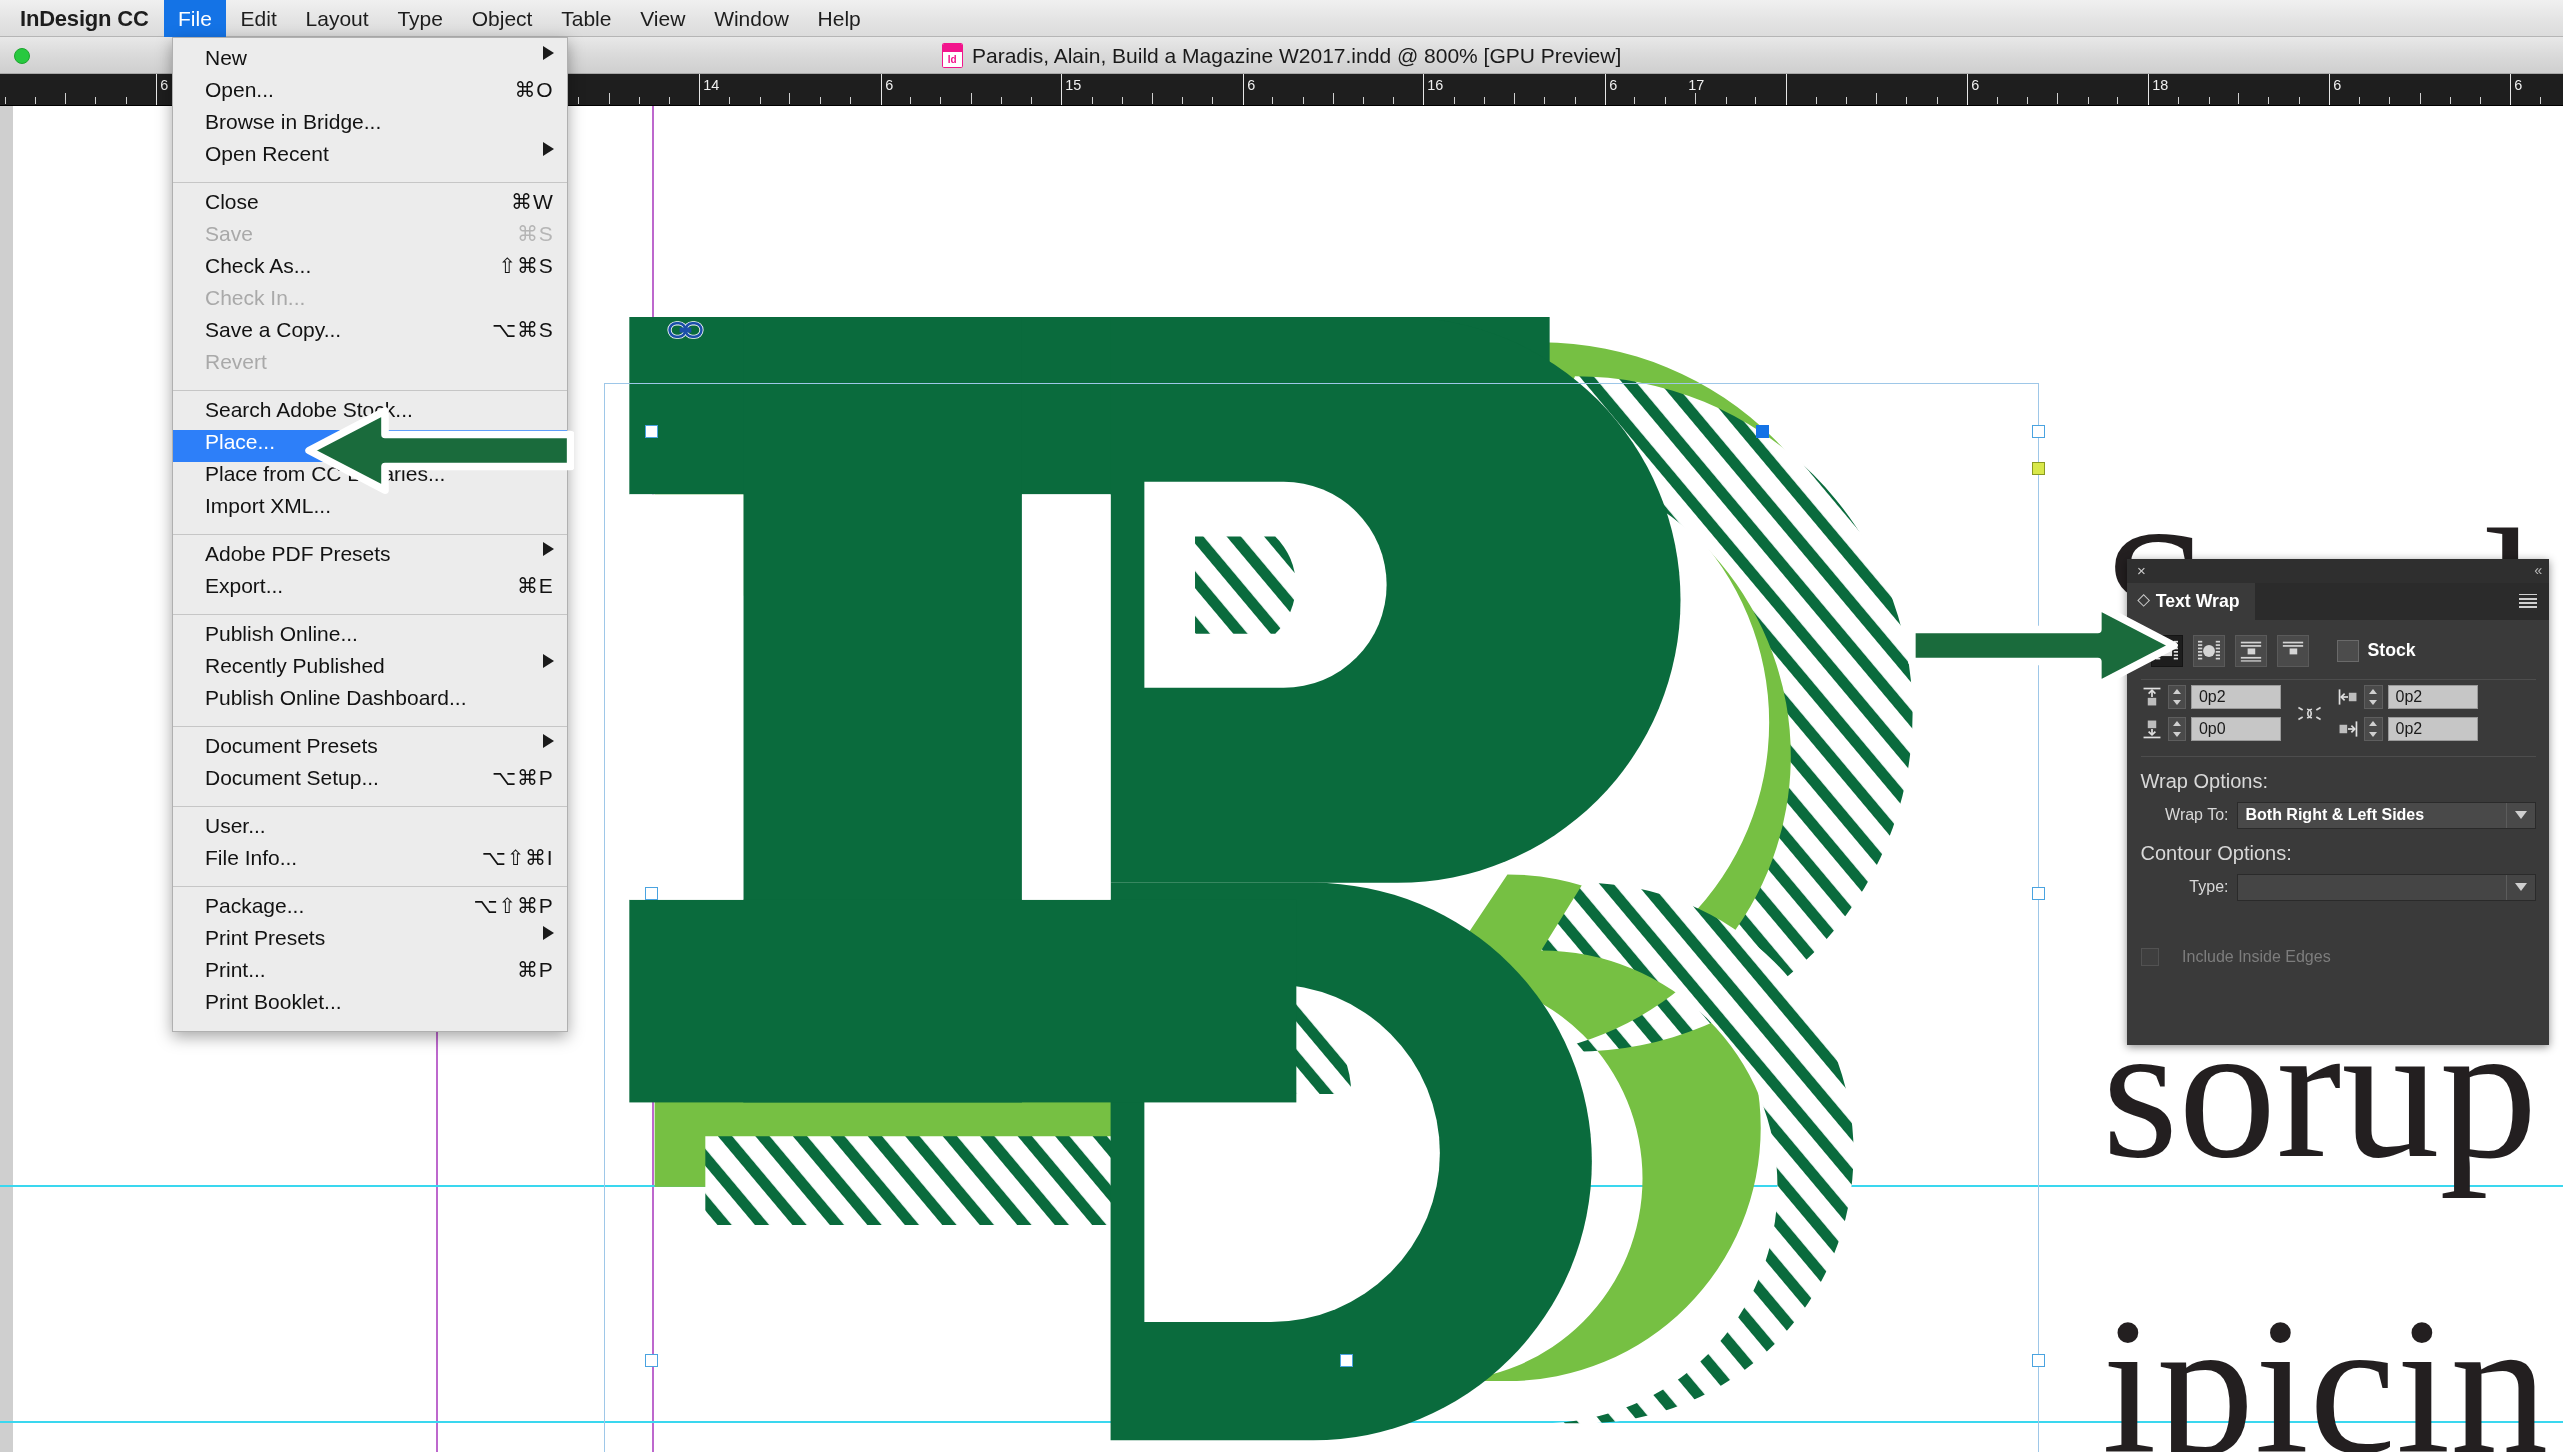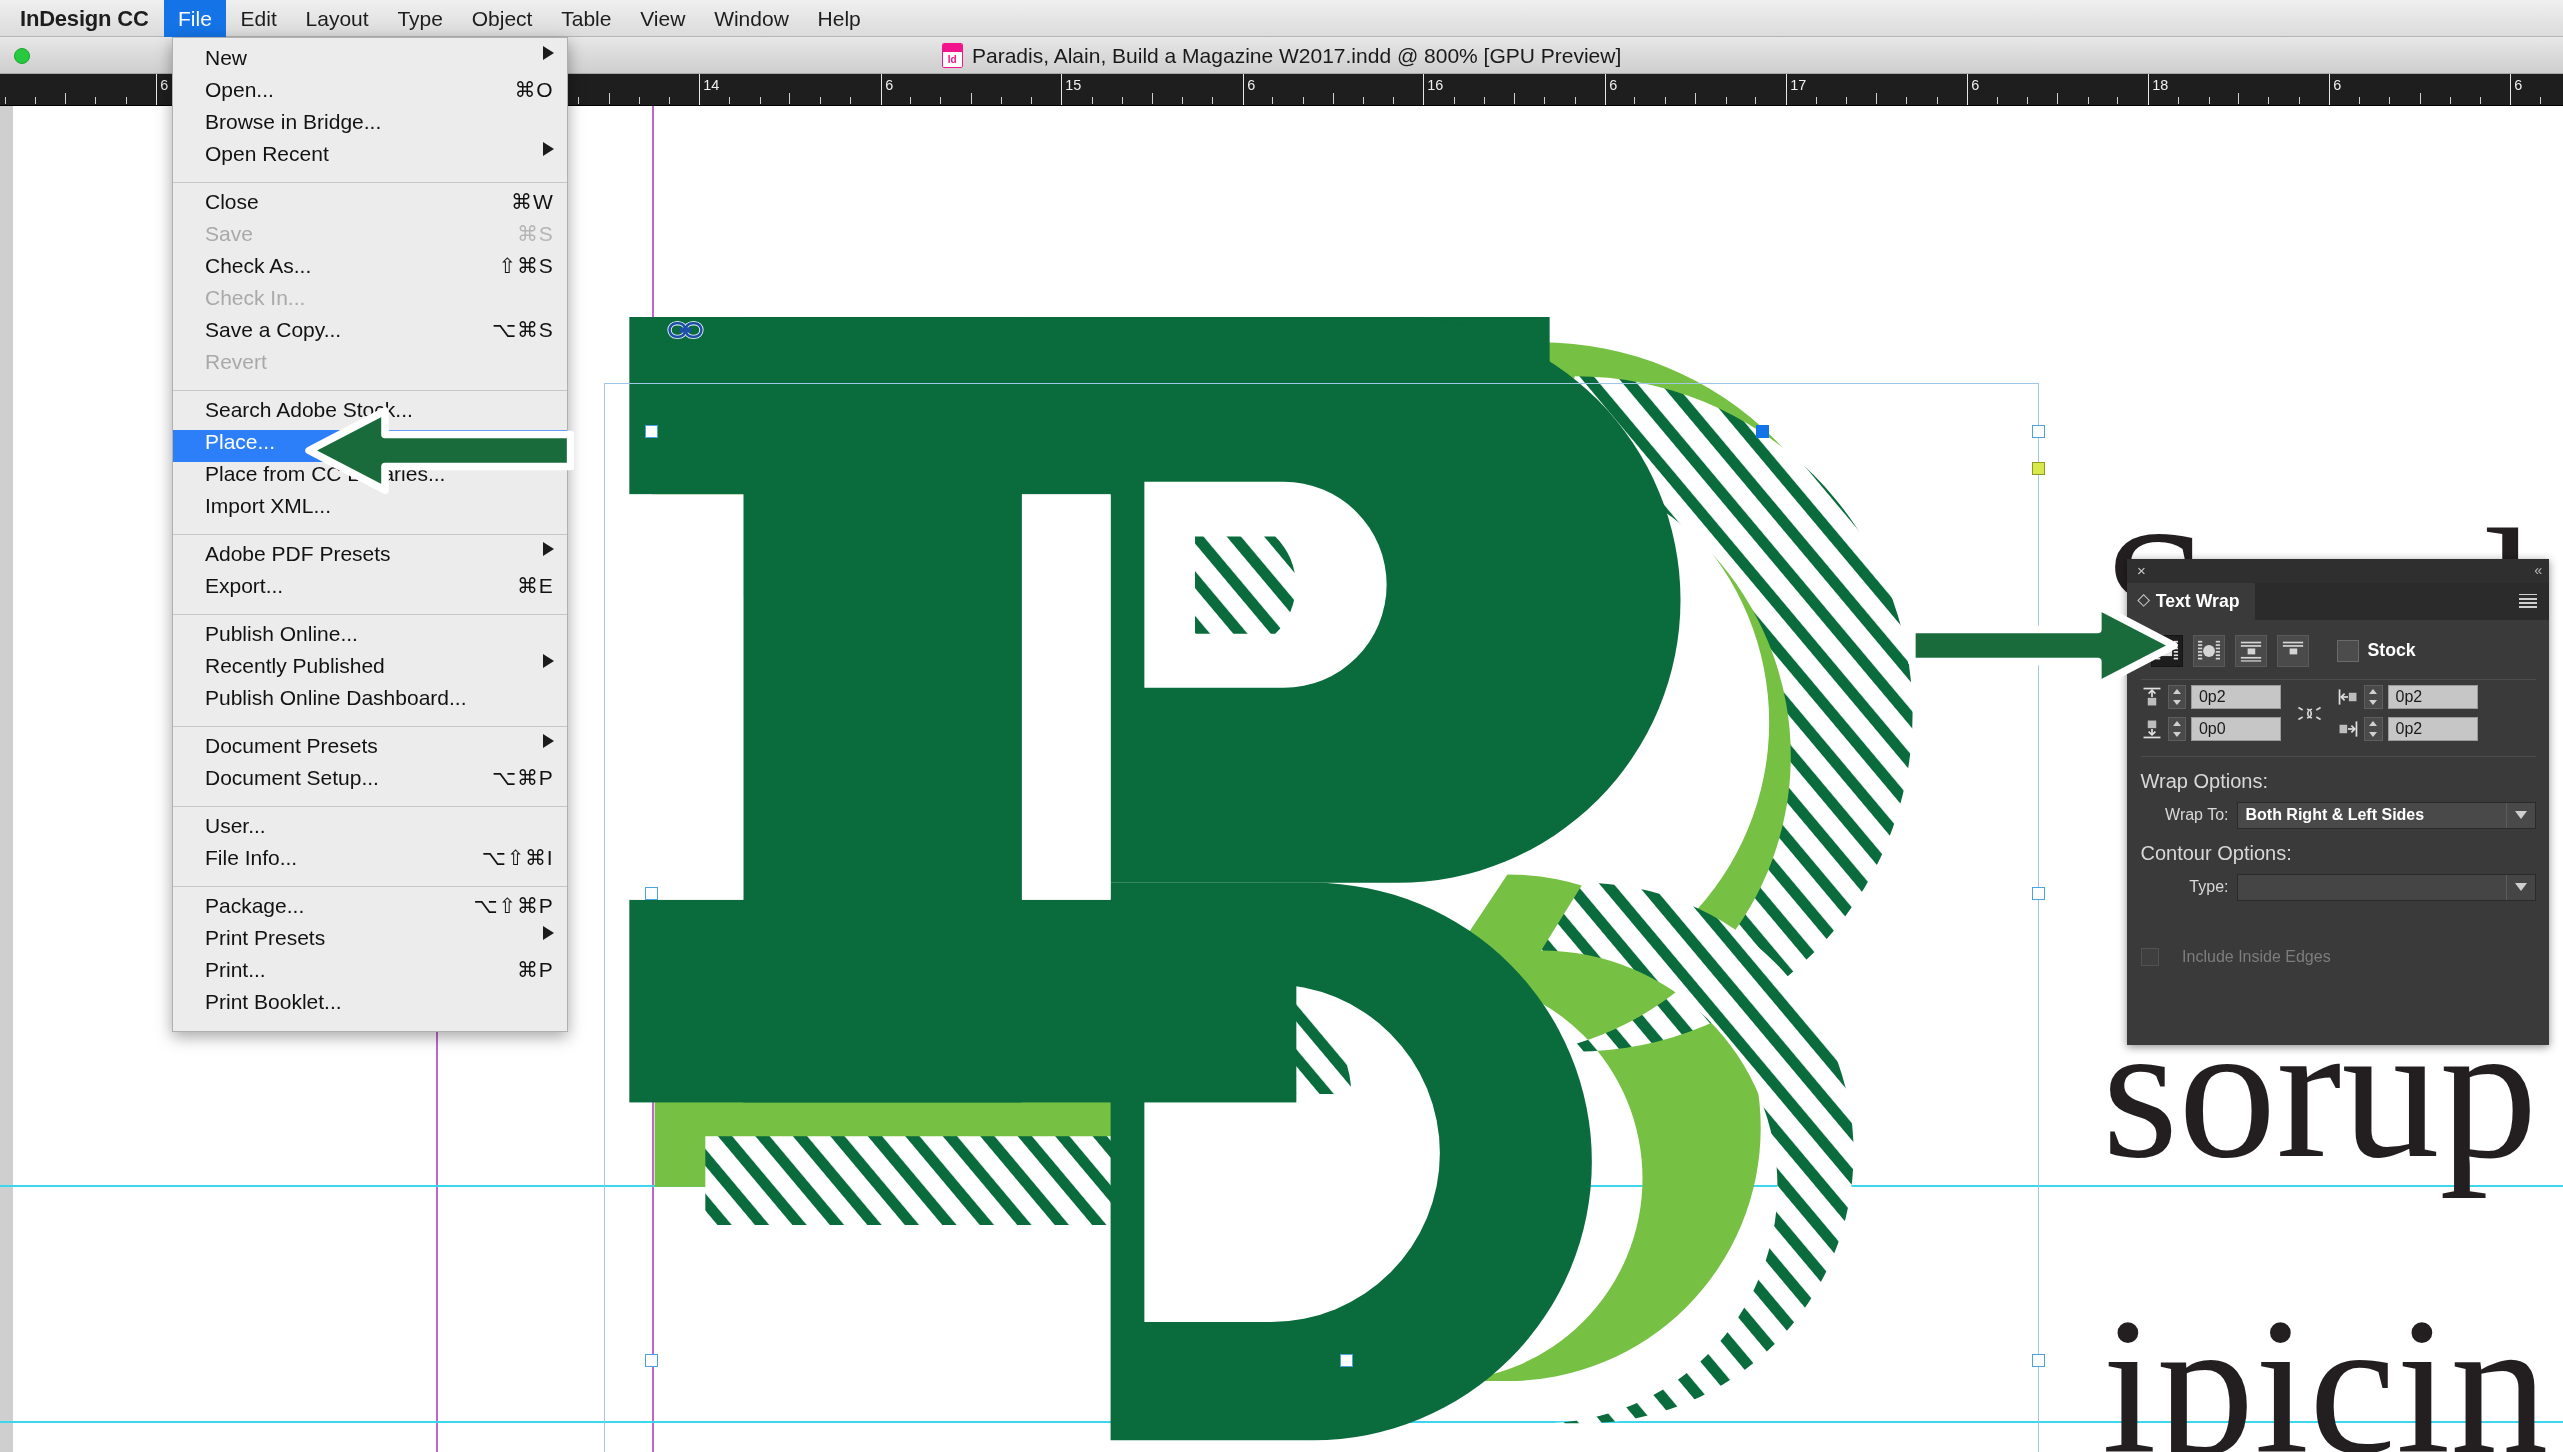--- a/index.html
+++ b/index.html
@@ -401,21 +401,21 @@
       <div class="rk mid" style="left: 1695px;"></div>
       <div class="rk minor" style="left: 1726px;"></div>
       <div class="rk minor" style="left: 1755px;"></div>
       <div class="rlabel" style="left: 1605px;">6</div>
       <div class="rk major" style="left: 1786px;"></div>
       <div class="rk minor" style="left: 1816px;"></div>
       <div class="rk minor" style="left: 1846px;"></div>
       <div class="rk mid" style="left: 1876px;"></div>
       <div class="rk minor" style="left: 1906px;"></div>
       <div class="rk minor" style="left: 1937px;"></div>
-      <div class="rlabel" style="left: 1786px;">17</div>
+      <div class="rlabel" style="left: 1684px;">17</div>
       <div class="rk major" style="left: 1967px;"></div>
       <div class="rk minor" style="left: 1997px;"></div>
       <div class="rk minor" style="left: 2027px;"></div>
       <div class="rk mid" style="left: 2057px;"></div>
       <div class="rk minor" style="left: 2088px;"></div>
       <div class="rk minor" style="left: 2117px;"></div>
       <div class="rlabel" style="left: 1967px;">6</div>
       <div class="rk major" style="left: 2148px;"></div>
       <div class="rk minor" style="left: 2178px;"></div>
       <div class="rk minor" style="left: 2209px;"></div>

